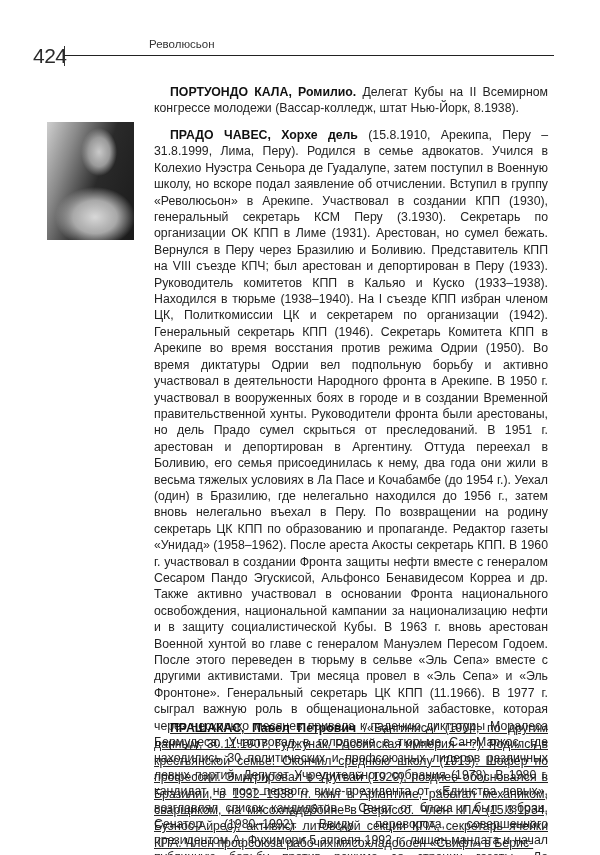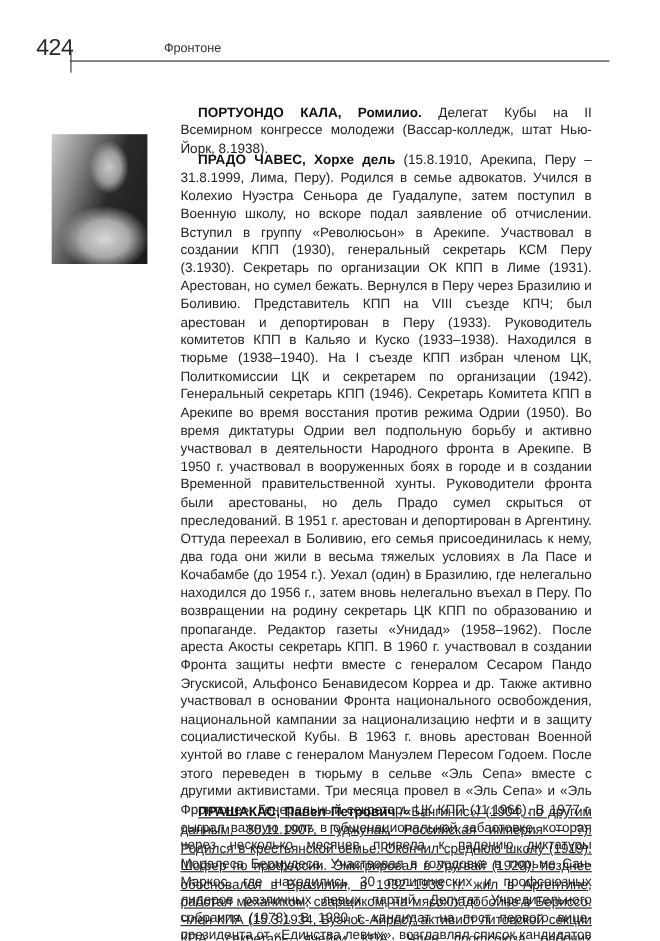--- a/index.html
+++ b/index.html
@@ -2,21 +2,21 @@
 <html><head>
 <meta charset="utf-8">
 <style>
   html, body { margin: 0; padding: 0; background: #ffffff; }
   body {
     width: 600px; height: 855px; position: relative; overflow: hidden;
     font-family: "Liberation Sans", "DejaVu Sans", sans-serif;
     color: #1e1e1e;
   }
   .page-num {
-    position: absolute; left: 33px; top: 32px;
+    position: absolute; left: 33px; top: 44px;
     font-size: 21px; color: #2a2a2a; letter-spacing: -0.5px;
   }
   .header-vrule {
     position: absolute; left: 64px; top: 46px; width: 1px; height: 20px; background: #333;
   }
   .header-hrule {
     position: absolute; left: 64px; top: 55px; width: 490px; height: 1px; background: #222;
   }
   .running-head {
     position: absolute; left: 149px; top: 38px; font-size: 11.5px; color: #333;
@@ -27,33 +27,33 @@
       radial-gradient(ellipse 18px 24px at 52px 30px, #c9c9c9 0%, #9a9a9a 60%, rgba(0,0,0,0) 100%),
       radial-gradient(ellipse 40px 30px at 48px 95px, #d8d8d8 0%, #a8a8a8 55%, rgba(0,0,0,0) 100%),
       linear-gradient(110deg, #cfcfcf 0%, #8a8a8a 25%, #2a2a2a 55%, #1a1a1a 100%);
     filter: grayscale(1);
   }
   .body-text {
     position: absolute; left: 149px; width: 404px;
     font-size: 12.3px; line-height: 16.4px;
     text-align: justify; color: #232323;
   }
-  .body-text p { margin: 15px; text-indent: 16px; hyphens: manual; }
+  .body-text p { margin: 5px; text-indent: 16px; hyphens: manual; }
   .body-text b { font-weight: bold; color: #111; }
   #entry1 { top: 79px; }
   #entry2 { top: 122px; }
   #entry3 { top: 715px; text-decoration: underline; }
 </style>
 </head>
 <body>
 
 <div class="page-num">424</div>
 <div class="header-vrule"></div>
 <div class="header-hrule"></div>
-<div class="running-head">Фронтоне</div>
+<div class="running-head">Революсьон</div>
 
 <div class="photo"></div>
 
 <div class="body-text" id="entry1">
   <p><b>ПОРТУОНДО КАЛА, Ромилио.</b><span> Делегат Кубы на II Всемирном конгрессе молодежи (Вассар-колледж, штат Нью-Йорк, 8.1938).</span></p>
 </div>
 
 <div class="body-text" id="entry2">
   <p><b>ПРАДО ЧАВЕС, Хорхе дель</b><span> (15.8.1910, Арекипа, Перу – 31.8.1999, Лима, Перу). Родился в семье адвокатов. Учился в Колехио Нуэстра Сеньора де Гуадалупе, затем поступил в Военную школу, но вскоре подал заявление об отчислении. Вступил в группу «Революсьон» в Арекипе. Участвовал в создании КПП (1930), генеральный секретарь КСМ Перу (3.1930). Секретарь по организации ОК КПП в Лиме (1931). Арестован, но сумел бежать. Вернулся в Перу через Бразилию и Боливию. Представитель КПП на VIII съезде КПЧ; был арестован и депортирован в Перу (1933). Руководитель комитетов КПП в Кальяо и Куско (1933–1938). Находился в тюрьме (1938–1940). На I съезде КПП избран членом ЦК, Политкомиссии ЦК и секретарем по организации (1942). Генеральный секретарь КПП (1946). Секретарь Комитета КПП в Арекипе во время восстания против режима Одрии (1950). Во время диктатуры Одрии вел подпольную борьбу и активно участвовал в деятельности Народного фронта в Арекипе. В 1950 г. участвовал в вооруженных боях в городе и в создании Временной правительственной хунты. Руководители фронта были арестованы, но дель Прадо сумел скрыться от преследований. В 1951 г. арестован и депортирован в Аргентину. Оттуда переехал в Боливию, его семья присоединилась к нему, два года они жили в весьма тяжелых условиях в Ла Пасе и Кочабамбе (до 1954 г.). Уехал (один) в Бразилию, где нелегально находился до 1956 г., затем вновь нелегально въехал в Перу. По возвращении на родину секретарь ЦК КПП по образованию и пропаганде. Редактор газеты «Унидад» (1958–1962). После ареста Акосты секретарь КПП. В 1960 г. участвовал в создании Фронта защиты нефти вместе с генералом Сесаром Пандо Эгускисой, Альфонсо Бенавидесом Корреа и др. Также активно участвовал в основании Фронта национального освобождения, национальной кампании за национализацию нефти и в защиту социалистической Кубы. В 1963 г. вновь арестован Военной хунтой во главе с генералом Мануэлем Пересом Годоем. После этого переведен в тюрьму в сельве «Эль Сепа» вместе с другими активистами. Три месяца провел в «Эль Сепа» и «Эль Фронтоне». Генеральный секретарь ЦК КПП (11.1966). В 1977 г. сыграл важную роль в общенациональной забастовке, которая через несколько месяцев привела к падению диктатуры Моралеса Бермудеса. Участвовал в голодовке в тюрьме Сан-Маркос, где находились 30 политических и профсоюзных лидеров различных левых партий. Депутат Учредительного собрания (1978). В 1980 г. кандидат на пост первого вице-президента от «Единства левых», возглавлял список кандидатов в Сенат от блока и был избран. Сенатор (1980–1992). Ввиду переворота, совершенного президентом А. Фухимори 5 апреля 1992 г., лишен мандата и начал публичную борьбу против режима со страниц газеты «Ла Република». Участвовал в XXI–XXV съездах КПСС и Международном совещании коммунистических и рабочих партий (Москва, 1969) в совещании коммунистических и рабочих партий Латинской Америки и Карибского бассейна (Гавана, 1975).</span></p>
 </div>

